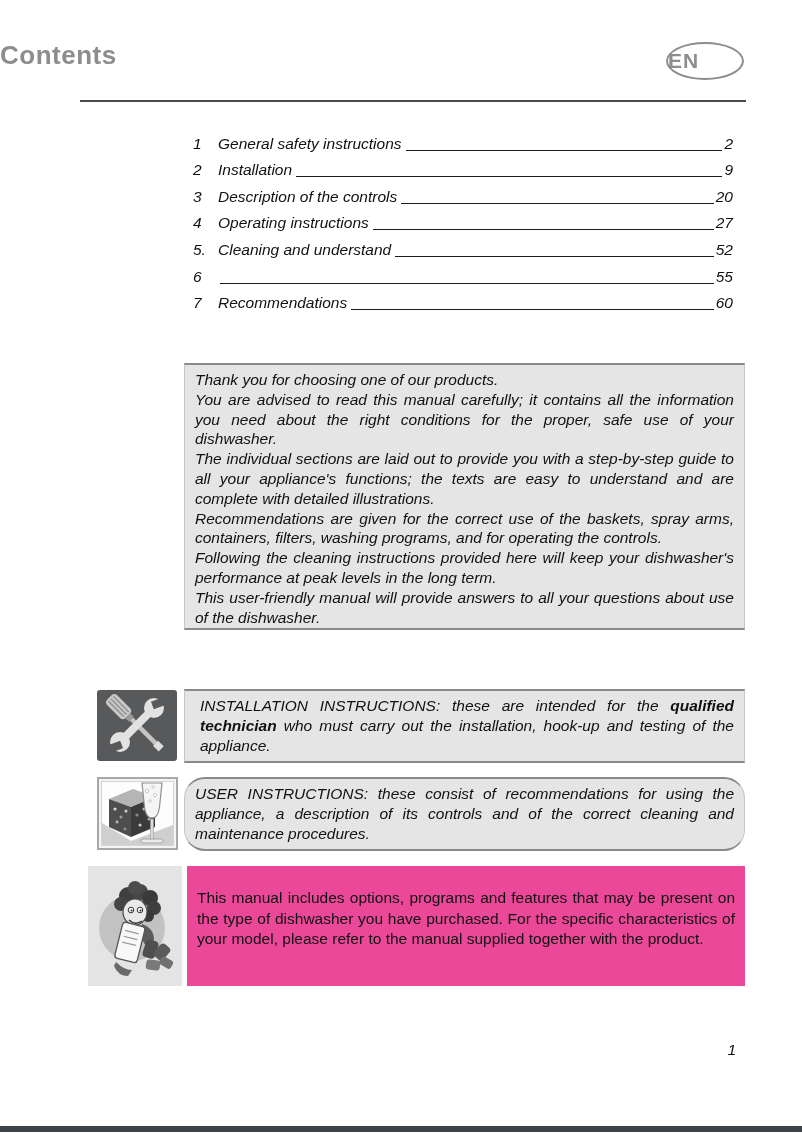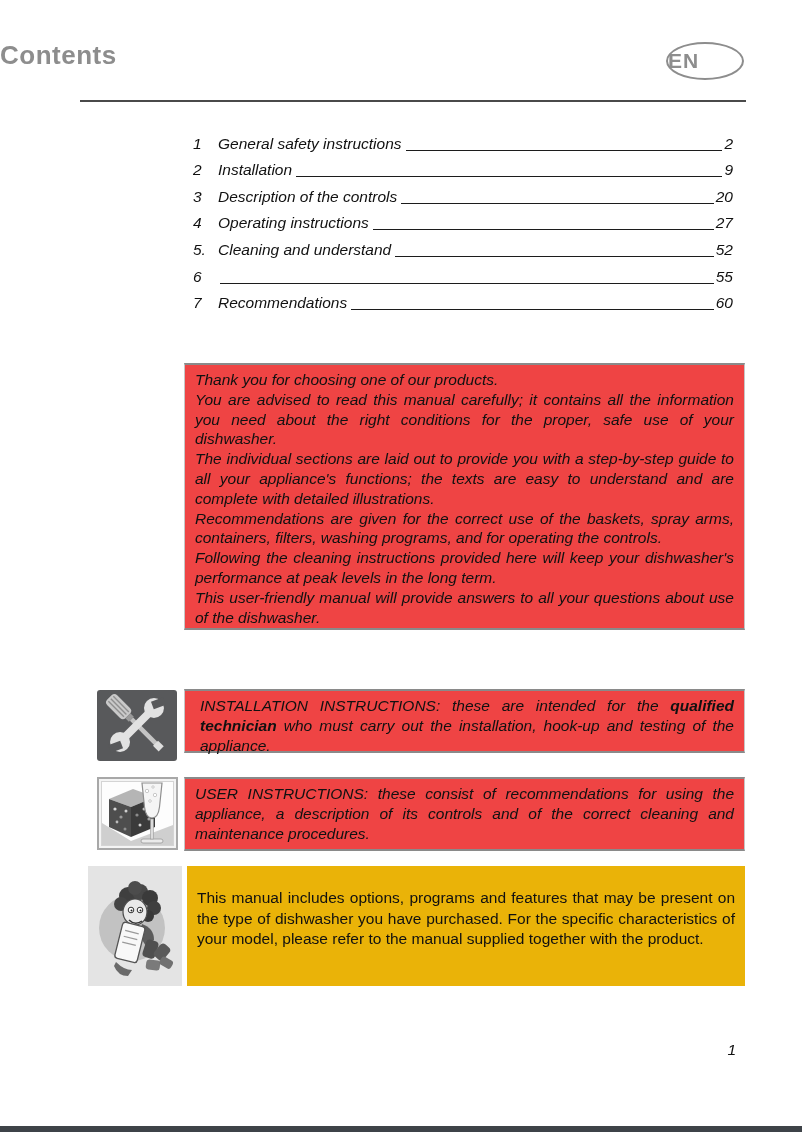--- a/index.html
+++ b/index.html
@@ -24,33 +24,33 @@
   }
   
   .toc{position:absolute;left:193px;top:126px;width:540px;}
   .toc-row{display:flex;align-items:flex-end;height:26.6px;font-style:italic;font-size:15.5px;}
   .toc-num{width:25px;flex:0 0 25px;}
   .toc-title{white-space:nowrap;padding-right:2px;}
   .toc-leader{flex:1;border-bottom:1.4px solid #1c1c1c;margin:0 2px 2px 2px;height:1em;}
   .toc-page{flex:0 0 auto;text-align:right;}
   
   .panel{
-    position:absolute;left:184px;width:561px;background:#ef4444;
+    position:absolute;left:184px;width:561px;background:#e5e5e5;
     border-top:2px solid #8a8a8a;border-bottom:2px solid #8a8a8a;
     border-left:1px solid #c6c6c6;border-right:1px solid #c6c6c6;
     box-sizing:border-box;padding:5px 10px;
   }
   .panel p{margin:0;font-size:15.5px;line-height:19.8px;text-align:justify;}
   .italic p, p.italic{font-style:italic;}
   .intro-panel{top:363px;height:267px;}
-  .install-panel{top:689px;height:64px;padding-left:15px;}
-  .user-panel{top:777px;height:74px;}
+  .install-panel{top:689px;height:74px;padding-left:15px;}
+  .user-panel{top:777px;height:74px;border-radius:21px;}
   .note-panel{
     position:absolute;left:187px;top:866px;width:558px;height:120px;
-    background:#eab308;box-sizing:border-box;padding:22px 10px 5px 10px;
+    background:#ec4899;box-sizing:border-box;padding:22px 10px 5px 10px;
   }
   .note-panel p{margin:0;font-size:15.5px;line-height:20.5px;text-align:justify;}
   
   .icon-abs{position:absolute;}
   .install-icon{left:97px;top:690px;}
   .user-icon{left:97px;top:777px;}
   .note-icon-block{
     position:absolute;left:88px;top:866px;width:94px;height:120px;background:#e4e4e4;
   }
   

